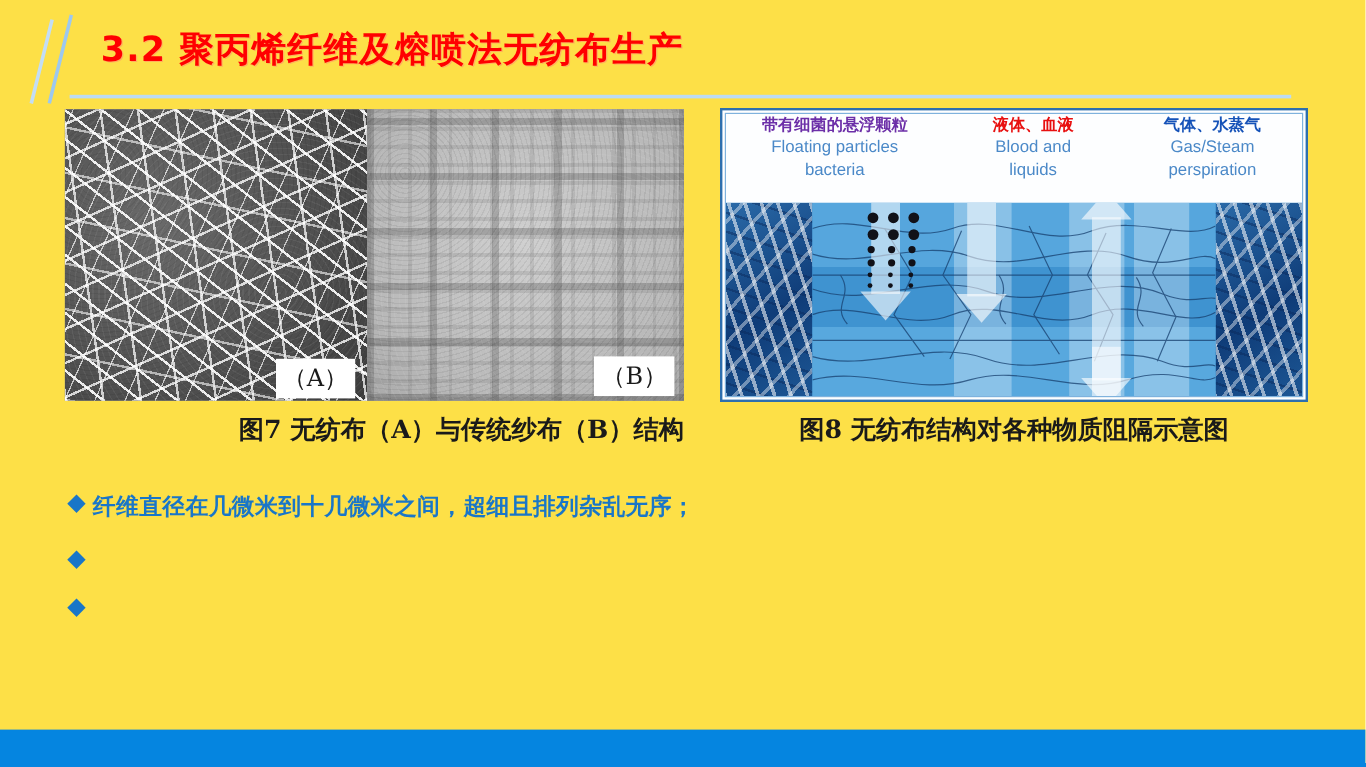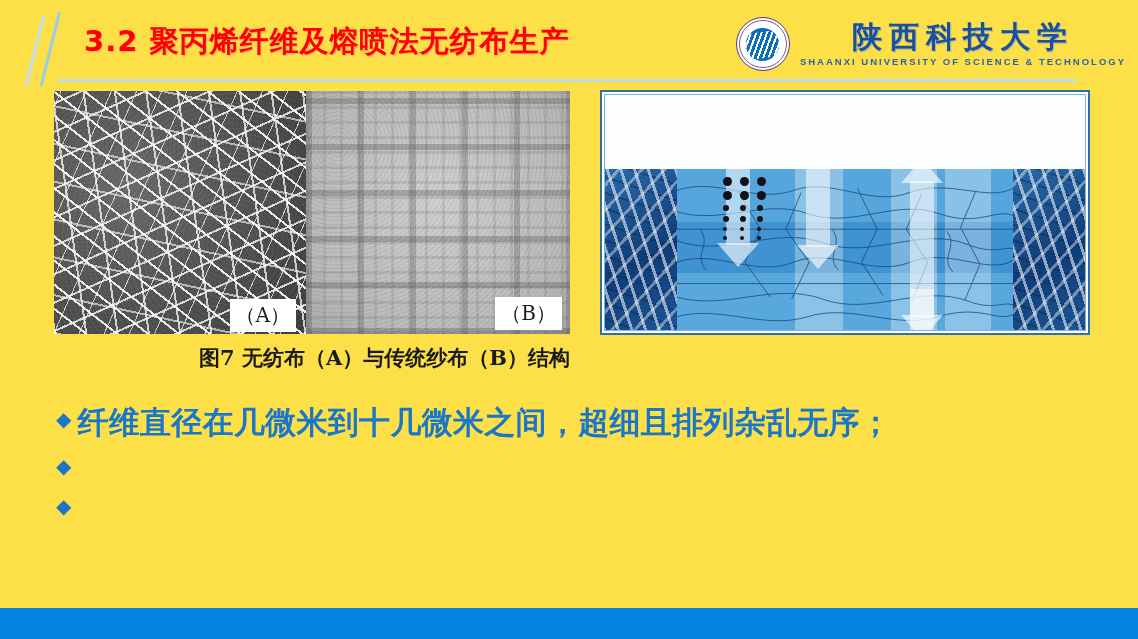--- a/index.html
+++ b/index.html
@@ -345,21 +345,21 @@
   }
   .bullet-mark {
     flex: 0 0 auto;
     color: #1976c8;
     font-size: 20px;
     line-height: 34px;
     margin-right: 6px;
   }
   .bullet-text {
     font-family: "DejaVu Serif", "Liberation Serif", serif;
-    font-size: 31px;
+    font-size: 19px;
     font-weight: bold;
     color: #1976c8;
     line-height: 41px;
     letter-spacing: 0.3px;
   }
   .bullet-text .cont { display: block; padding-left: 24px; }
 
   
   .footer-bar {
     position: absolute;
@@ -374,45 +374,53 @@
 <body>
 
 <div class="slide">
 
   <div class="header-band">
     <div class="diag-line-2"></div>
     <div class="diag-line-1"></div>
     <div class="slide-title">3.2 聚丙烯纤维及熔喷法无纺布生产</div>
     <div class="title-underline"></div>
 
-    <div class="logo-wrap">
-      <div class="logo-seal">
-        <div class="logo-seal-inner"></div>
-      </div>
-      <div class="logo-text-block">
-        <div class="logo-cn">陕西科技大学</div>
-        <div class="logo-en">SHAANXI UNIVERSITY OF SCIENCE &amp; TECHNOLOGY</div>
-      </div>
-    </div>
   </div>
 
   <div class="fig-left">
     <div class="micro micro-a">
       <div class="micro-noise"></div>
       <div class="fig-tag fig-tag-a">（A）</div>
     </div>
     <div class="micro micro-b">
       <div class="micro-noise"></div>
       <div class="fig-tag fig-tag-b">（B）</div>
     </div>
   </div>
 
   <div class="fig-right">
     <div class="fig-right-inner">
 
+      <div class="legend-row">
+        <div class="legend-col col1">
+          <div class="legend-cn purple">带有细菌的悬浮颗粒</div>
+          <div class="legend-en">Floating particles</div>
+          <div class="legend-en">bacteria</div>
+        </div>
+        <div class="legend-col">
+          <div class="legend-cn red">液体、血液</div>
+          <div class="legend-en">Blood and</div>
+          <div class="legend-en">liquids</div>
+        </div>
+        <div class="legend-col">
+          <div class="legend-cn blue">气体、水蒸气</div>
+          <div class="legend-en">Gas/Steam</div>
+          <div class="legend-en">perspiration</div>
+        </div>
+      </div>
 
       <div class="schematic">
         <div class="sem-strip sem-left"></div>
         <div class="sem-strip sem-right"></div>
 
         <div class="web-mid">
           <div class="band-light" style="left:118px;width:48px;"></div>
           <div class="band-light" style="left:214px;width:46px;"></div>
           <div class="band-light" style="left:268px;width:46px;"></div>
 
@@ -474,20 +482,21 @@
           <div class="arrow" style="left:224px; top:120px; height:60px;">
             <div class="arrow-shaft" style="top:0; height:28px;"></div>
             <div class="arrow-head-down" style="top:26px;"></div>
           </div>
         </div>
       </div>
     </div>
   </div>
 
   <div class="caption caption-left">图7 无纺布（A）与传统纱布（B）结构</div>
+  <div class="caption caption-right">图8 无纺布结构对各种物质阻隔示意图</div>
 
   <div class="bullets">
 
     <div class="bullet">
       <span class="bullet-mark">◆</span>
       <span class="bullet-text">纤维直径在几微米到十几微米之间，超细且排列杂乱无序；</span>
     </div>
 
     <div class="bullet">
       <span class="bullet-mark">◆</span>

